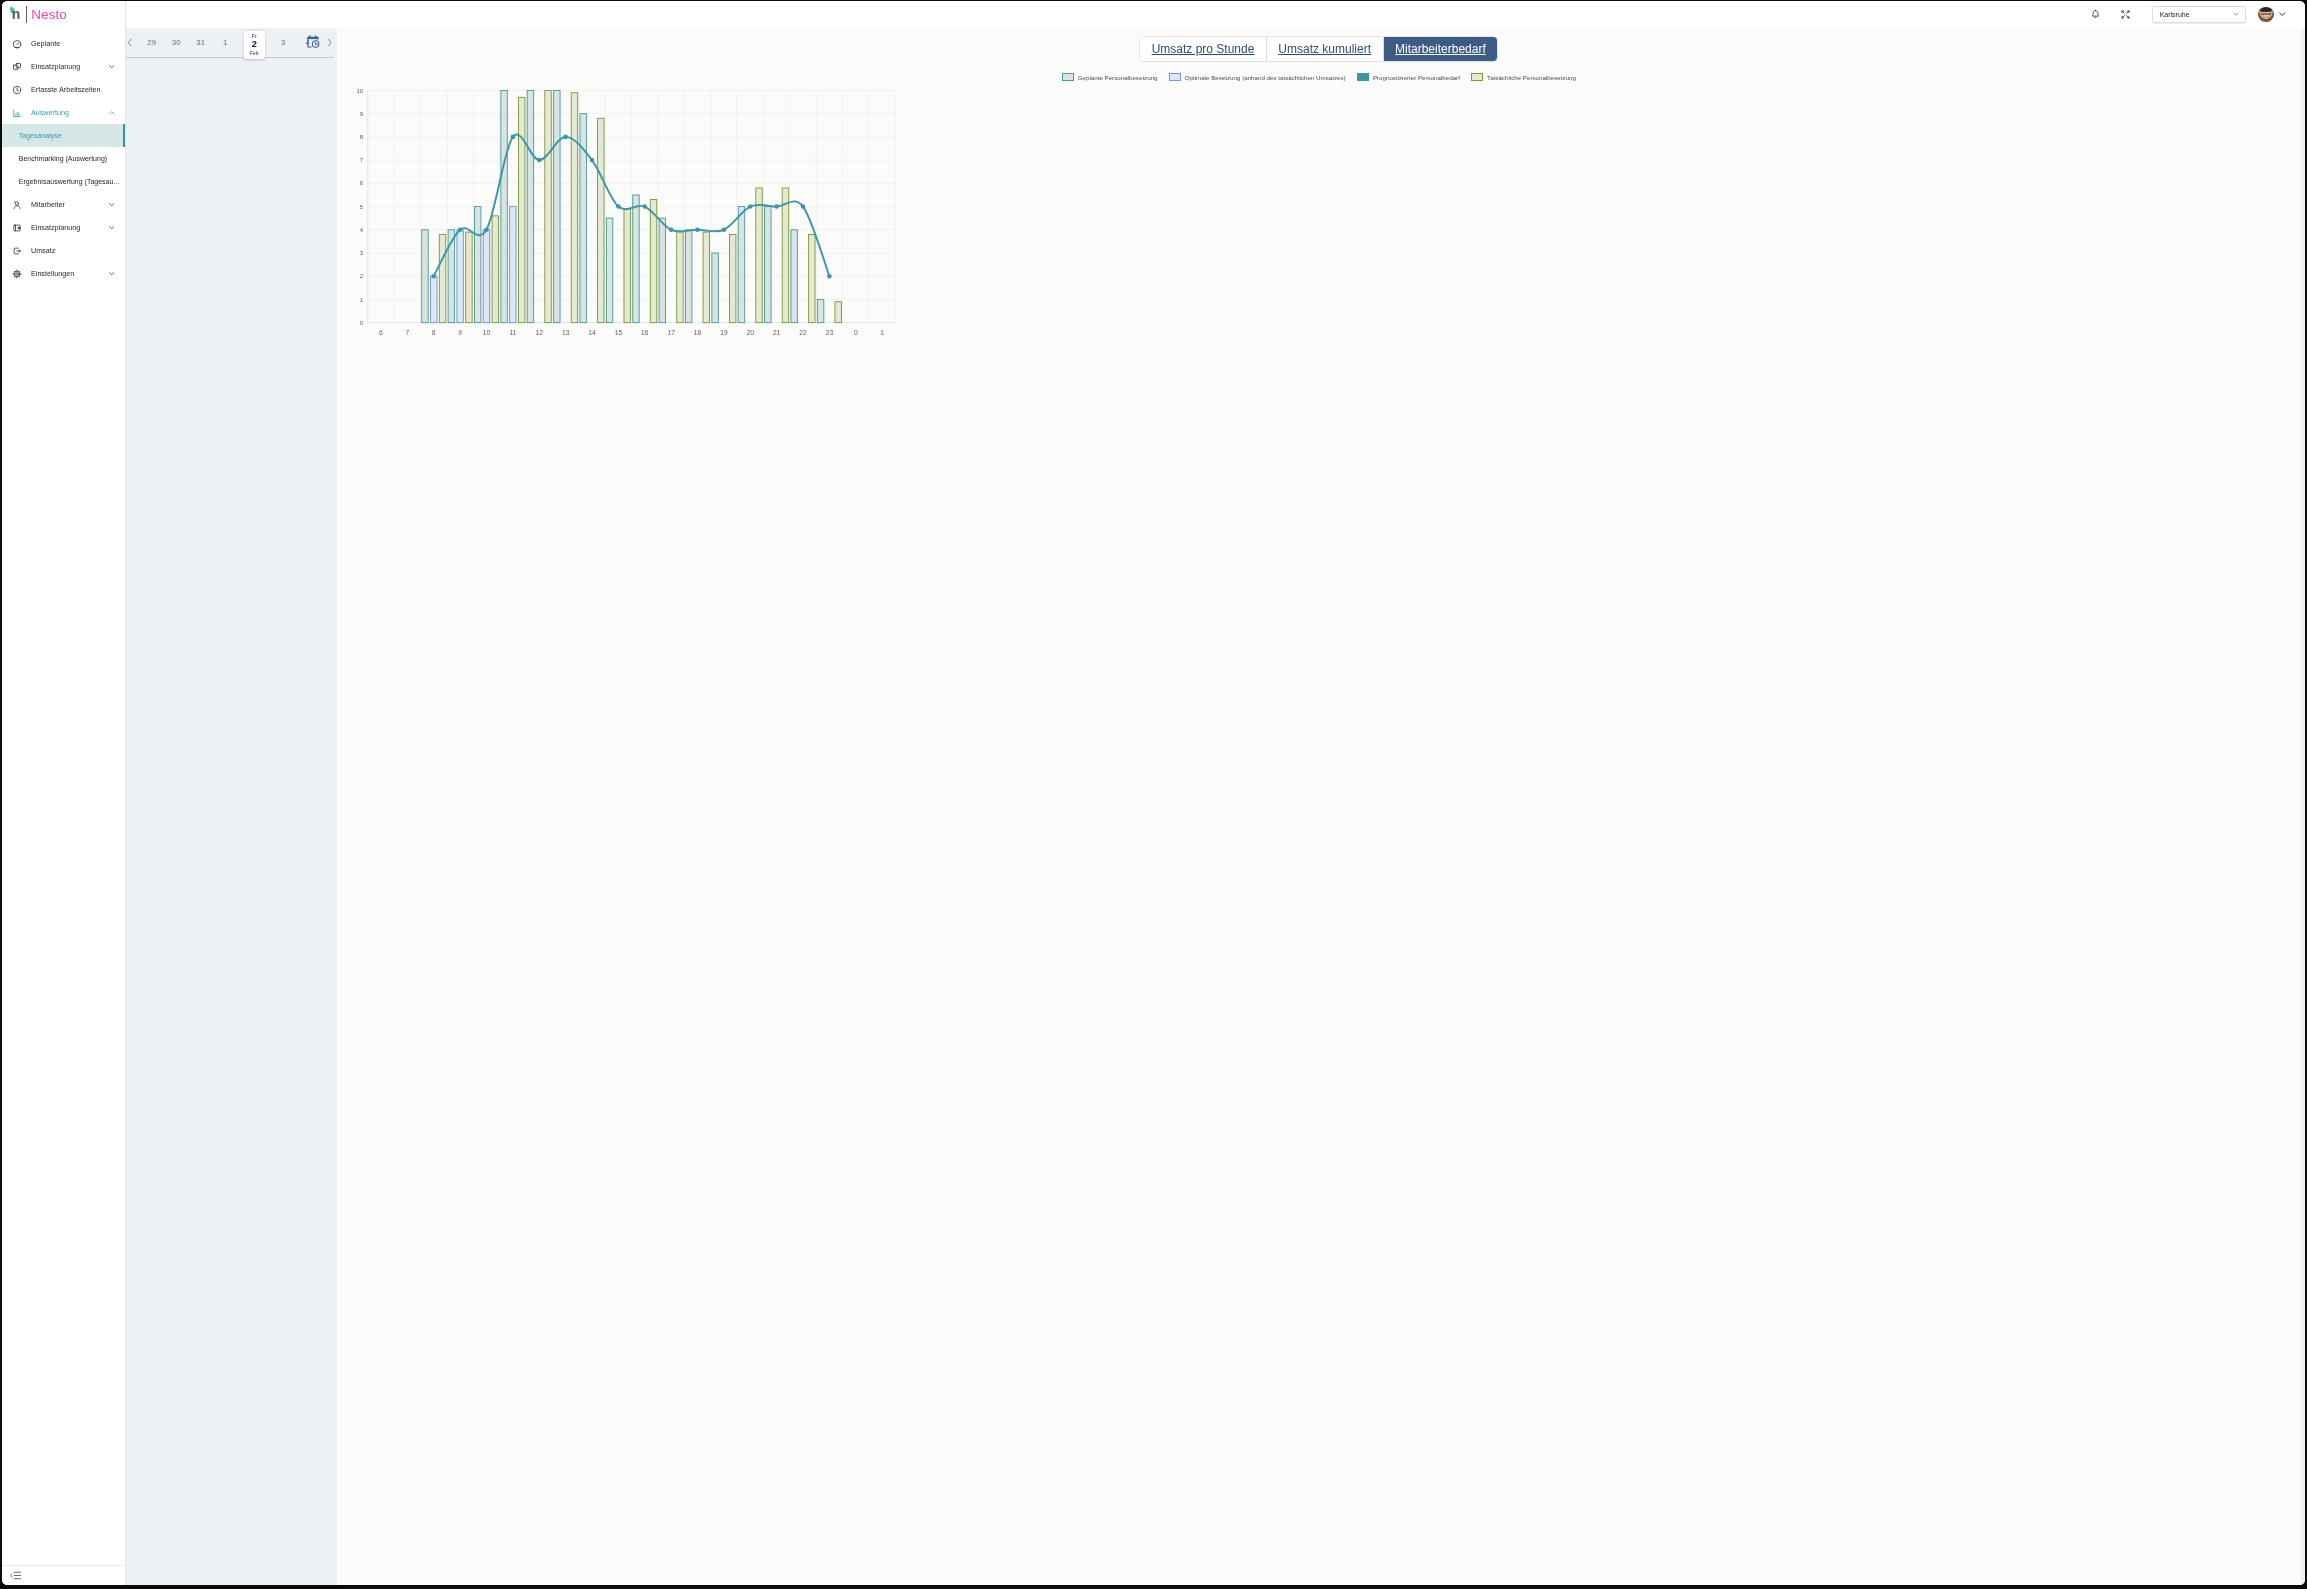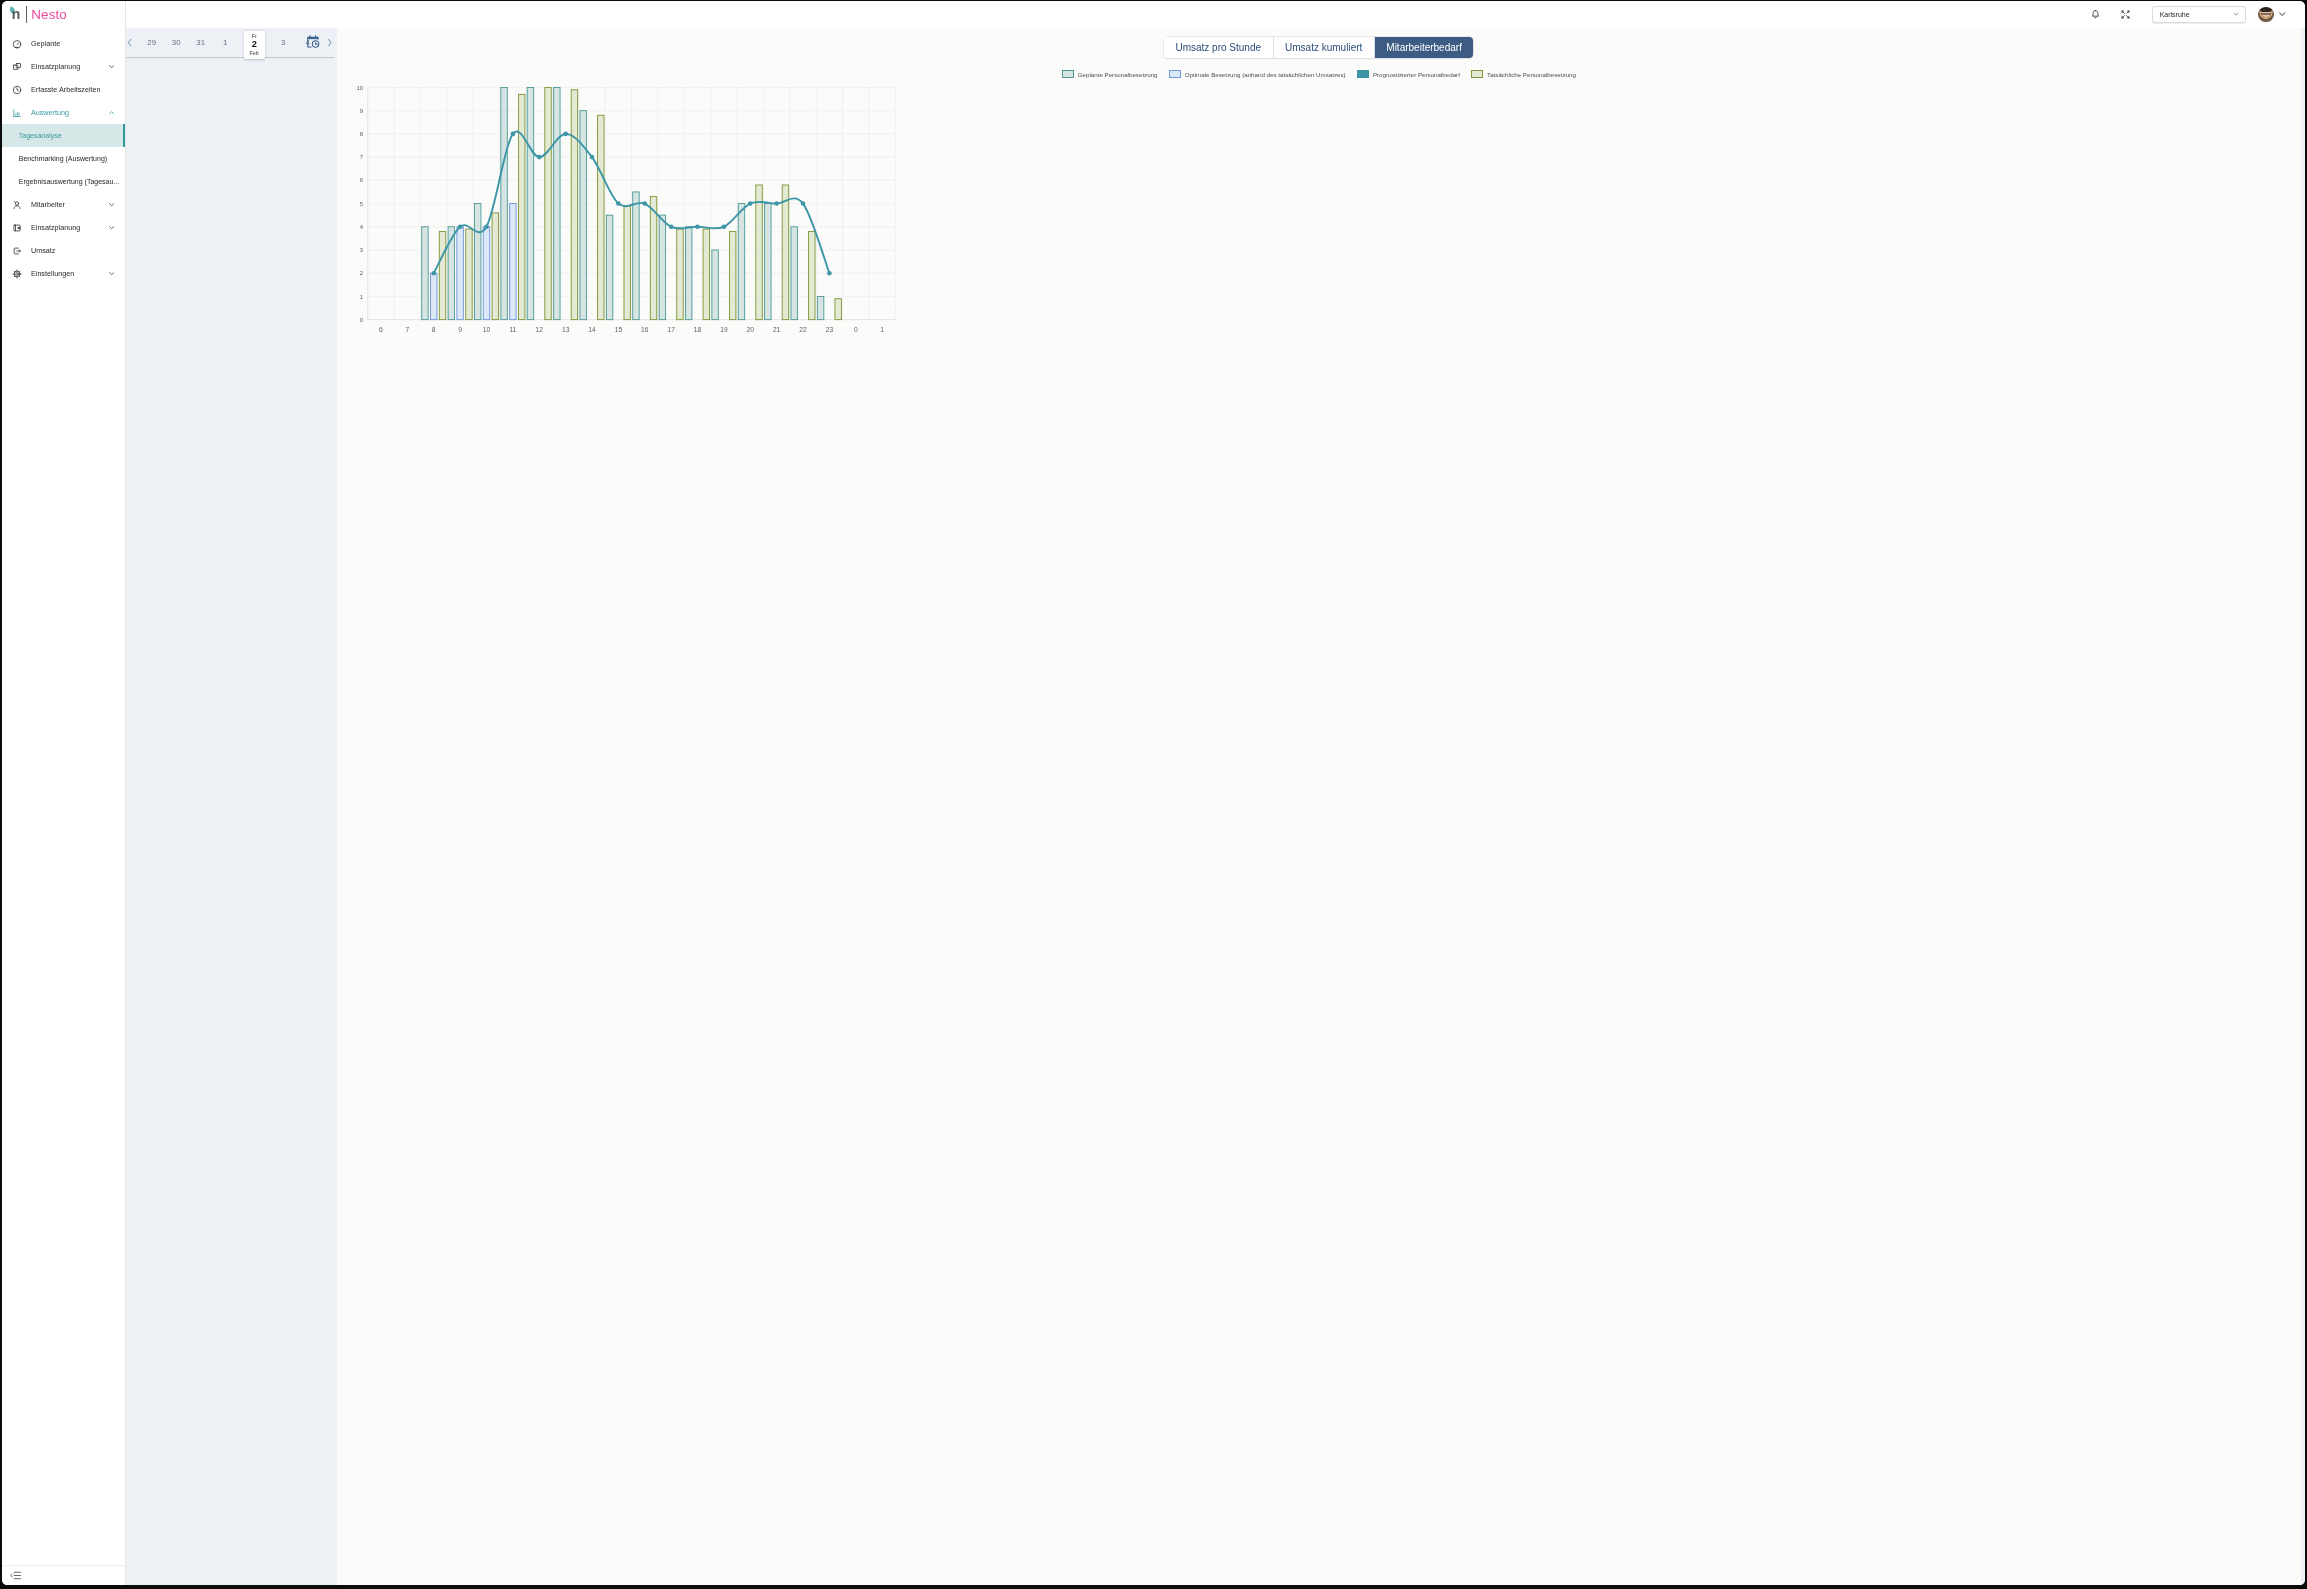--- a/index.html
+++ b/index.html
@@ -62,21 +62,21 @@
                  display:flex; flex-direction:column; justify-content:center; line-height:1.15; }
   .date-active .wd { font-size:5.3px; color:#2f3337; }
   .date-active .dy { font-size:9.2px; font-weight:700; color:#101214; }
   .date-active .mo { font-size:5.3px; color:#2f3337; }
   .cal-icon { position:absolute; right:13px; top:6.5px; width:14.8px; height:15.7px; color:#3c6490; cursor:pointer; }
 
   .card { flex:1; margin:0 4.6px 0 3.2px; background:#fbfbfa; display:flex; flex-direction:column; }
 
   .tabs-row { margin-top:9.2px; display:flex; justify-content:center; }
   .tab-group { display:inline-flex; border-radius:3.7px; overflow:hidden; box-shadow:0 0 0 0.5px #d3d7dc, 0 0.5px 0.9px rgba(0,0,0,.10); background:#fff; }
-  .tab { padding:5px 11.5px; font-size:10px; color:#2c4f78; cursor:pointer; border-right:0.5px solid #d9dce0; background:#fff; }
+  .tab { padding:5px 11.5px; font-size:12px; color:#2c4f78; cursor:pointer; border-right:0.5px solid #d9dce0; background:#fff;text-decoration:underline; }
   .tab:last-child { border-right:none; }
   .tab.active { background:#3d5c84; color:#fff; }
 
   .legend-row { margin-top:12px; display:flex; justify-content:center; align-items:center; gap:11px; }
   .legend-item { display:flex; align-items:center; gap:4.2px; }
   .legend-swatch { width:12px; height:8.3px; border:0.9px solid transparent; flex:0 0 auto; }
   .legend-label { font-size:6.2px; color:#4a4d50; }
 
   .chart-wrap { margin:2.8px 0 0 14px; }
   svg text { font-family:"Liberation Sans", sans-serif; }

